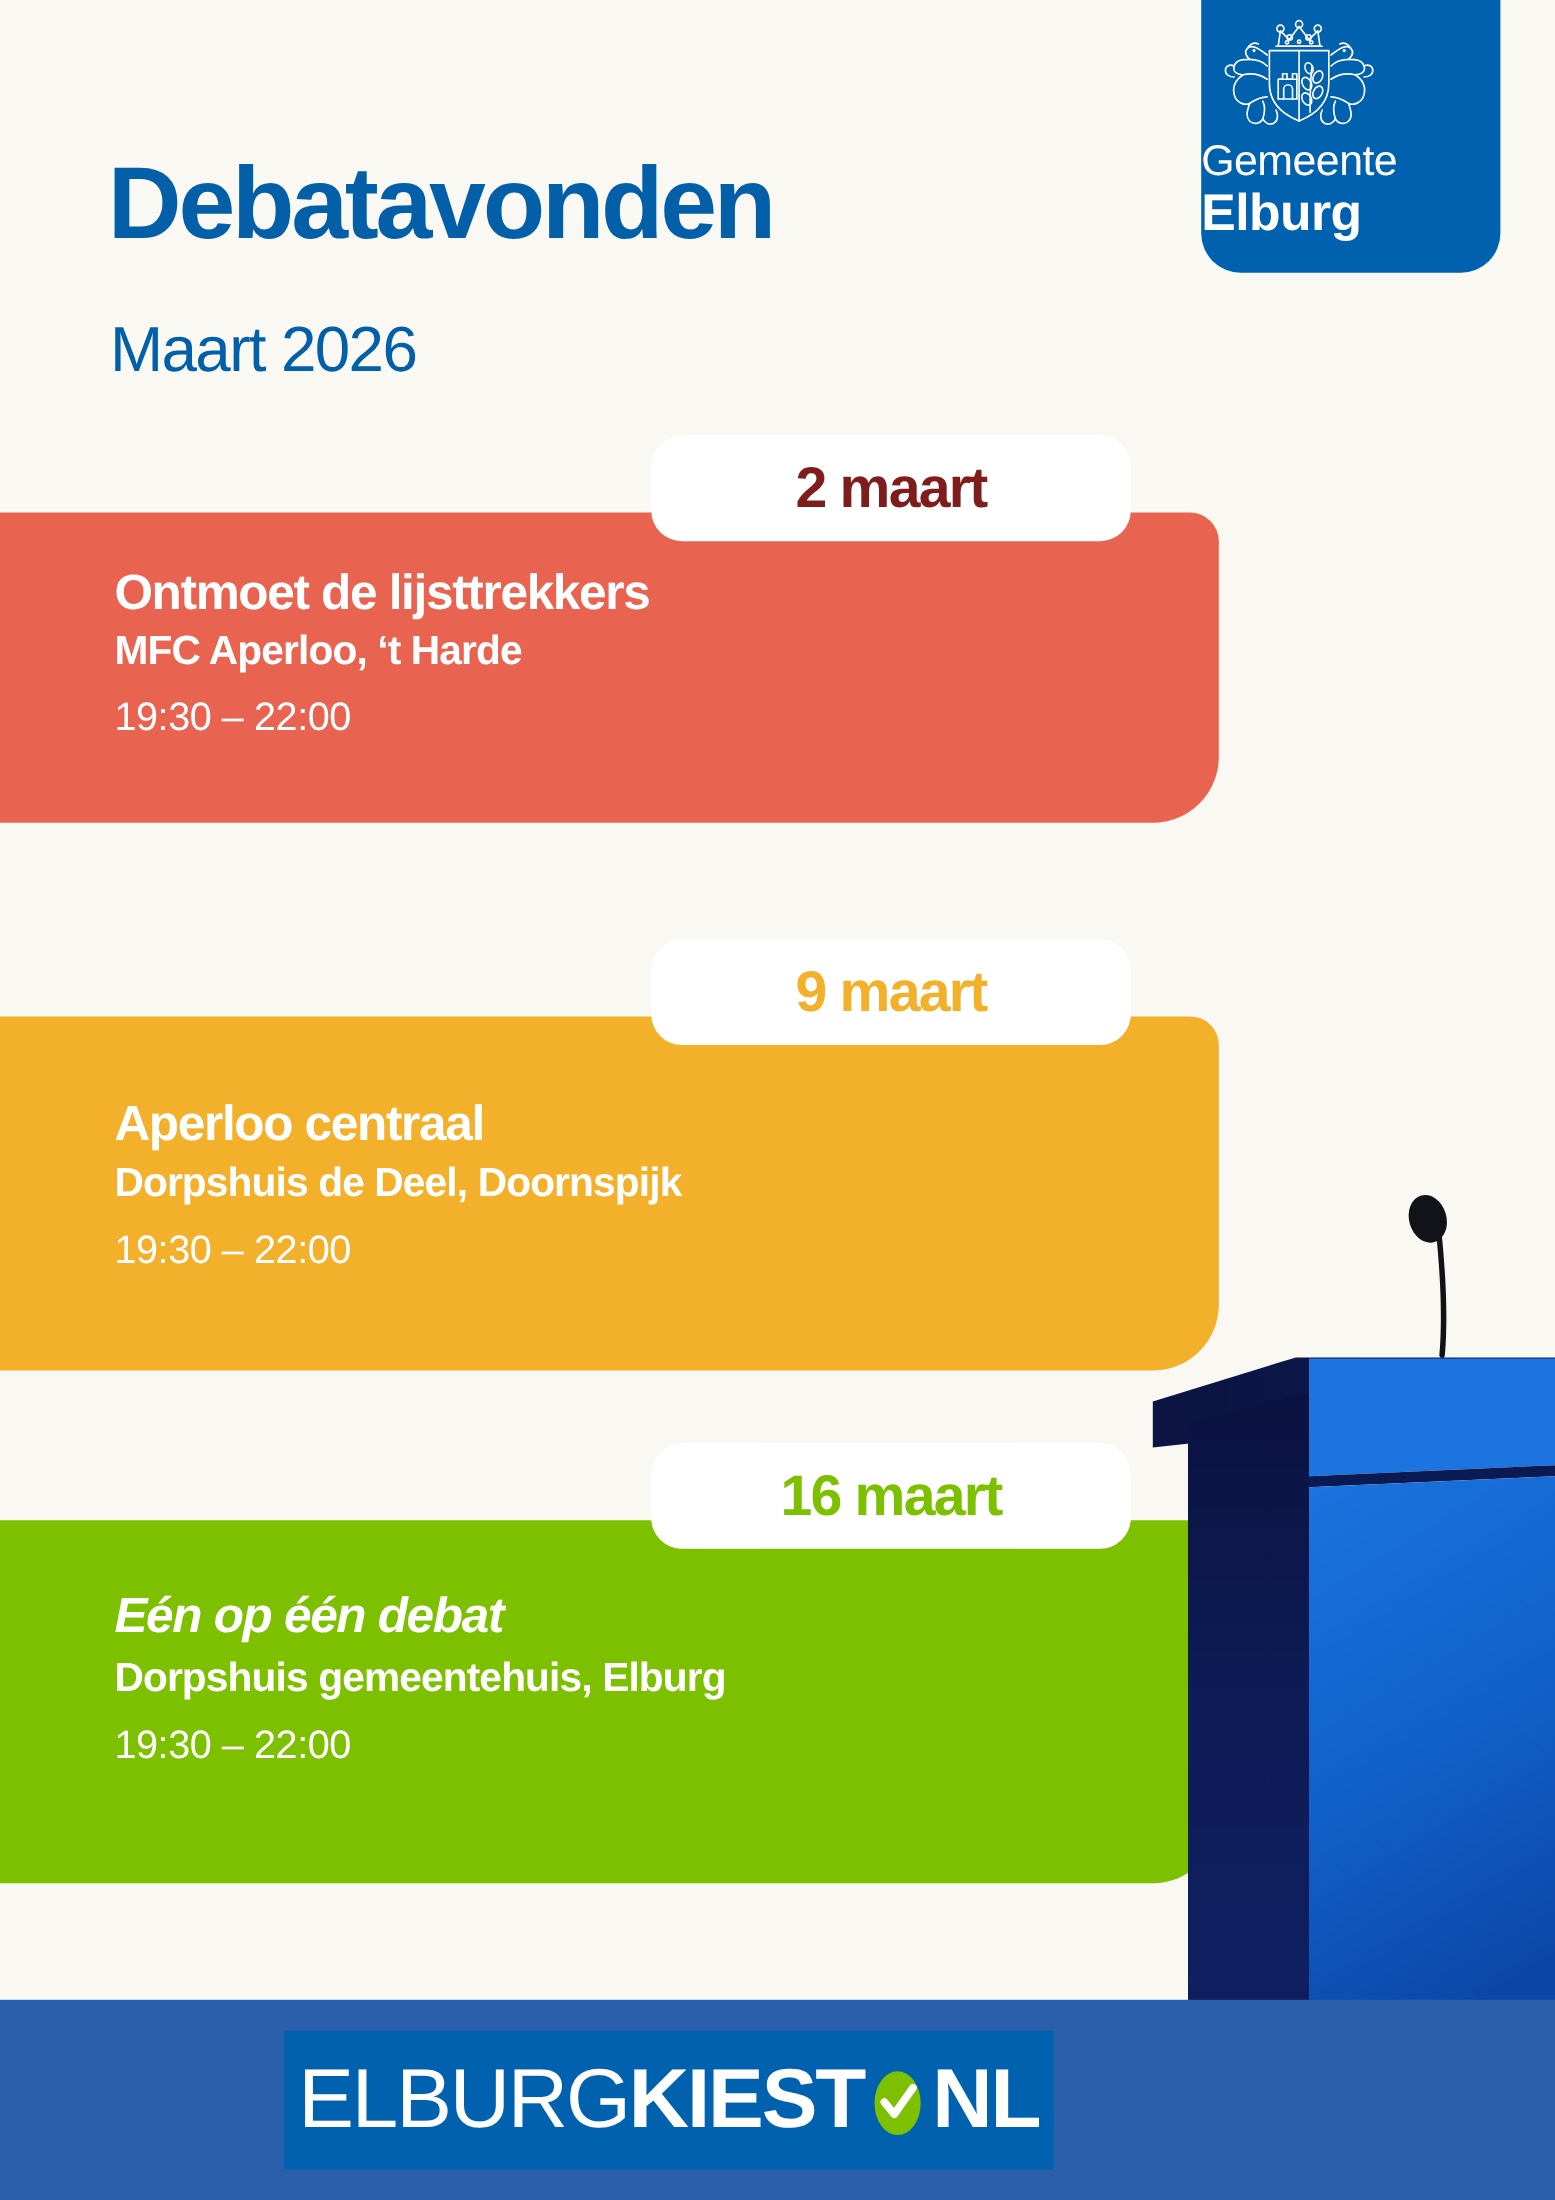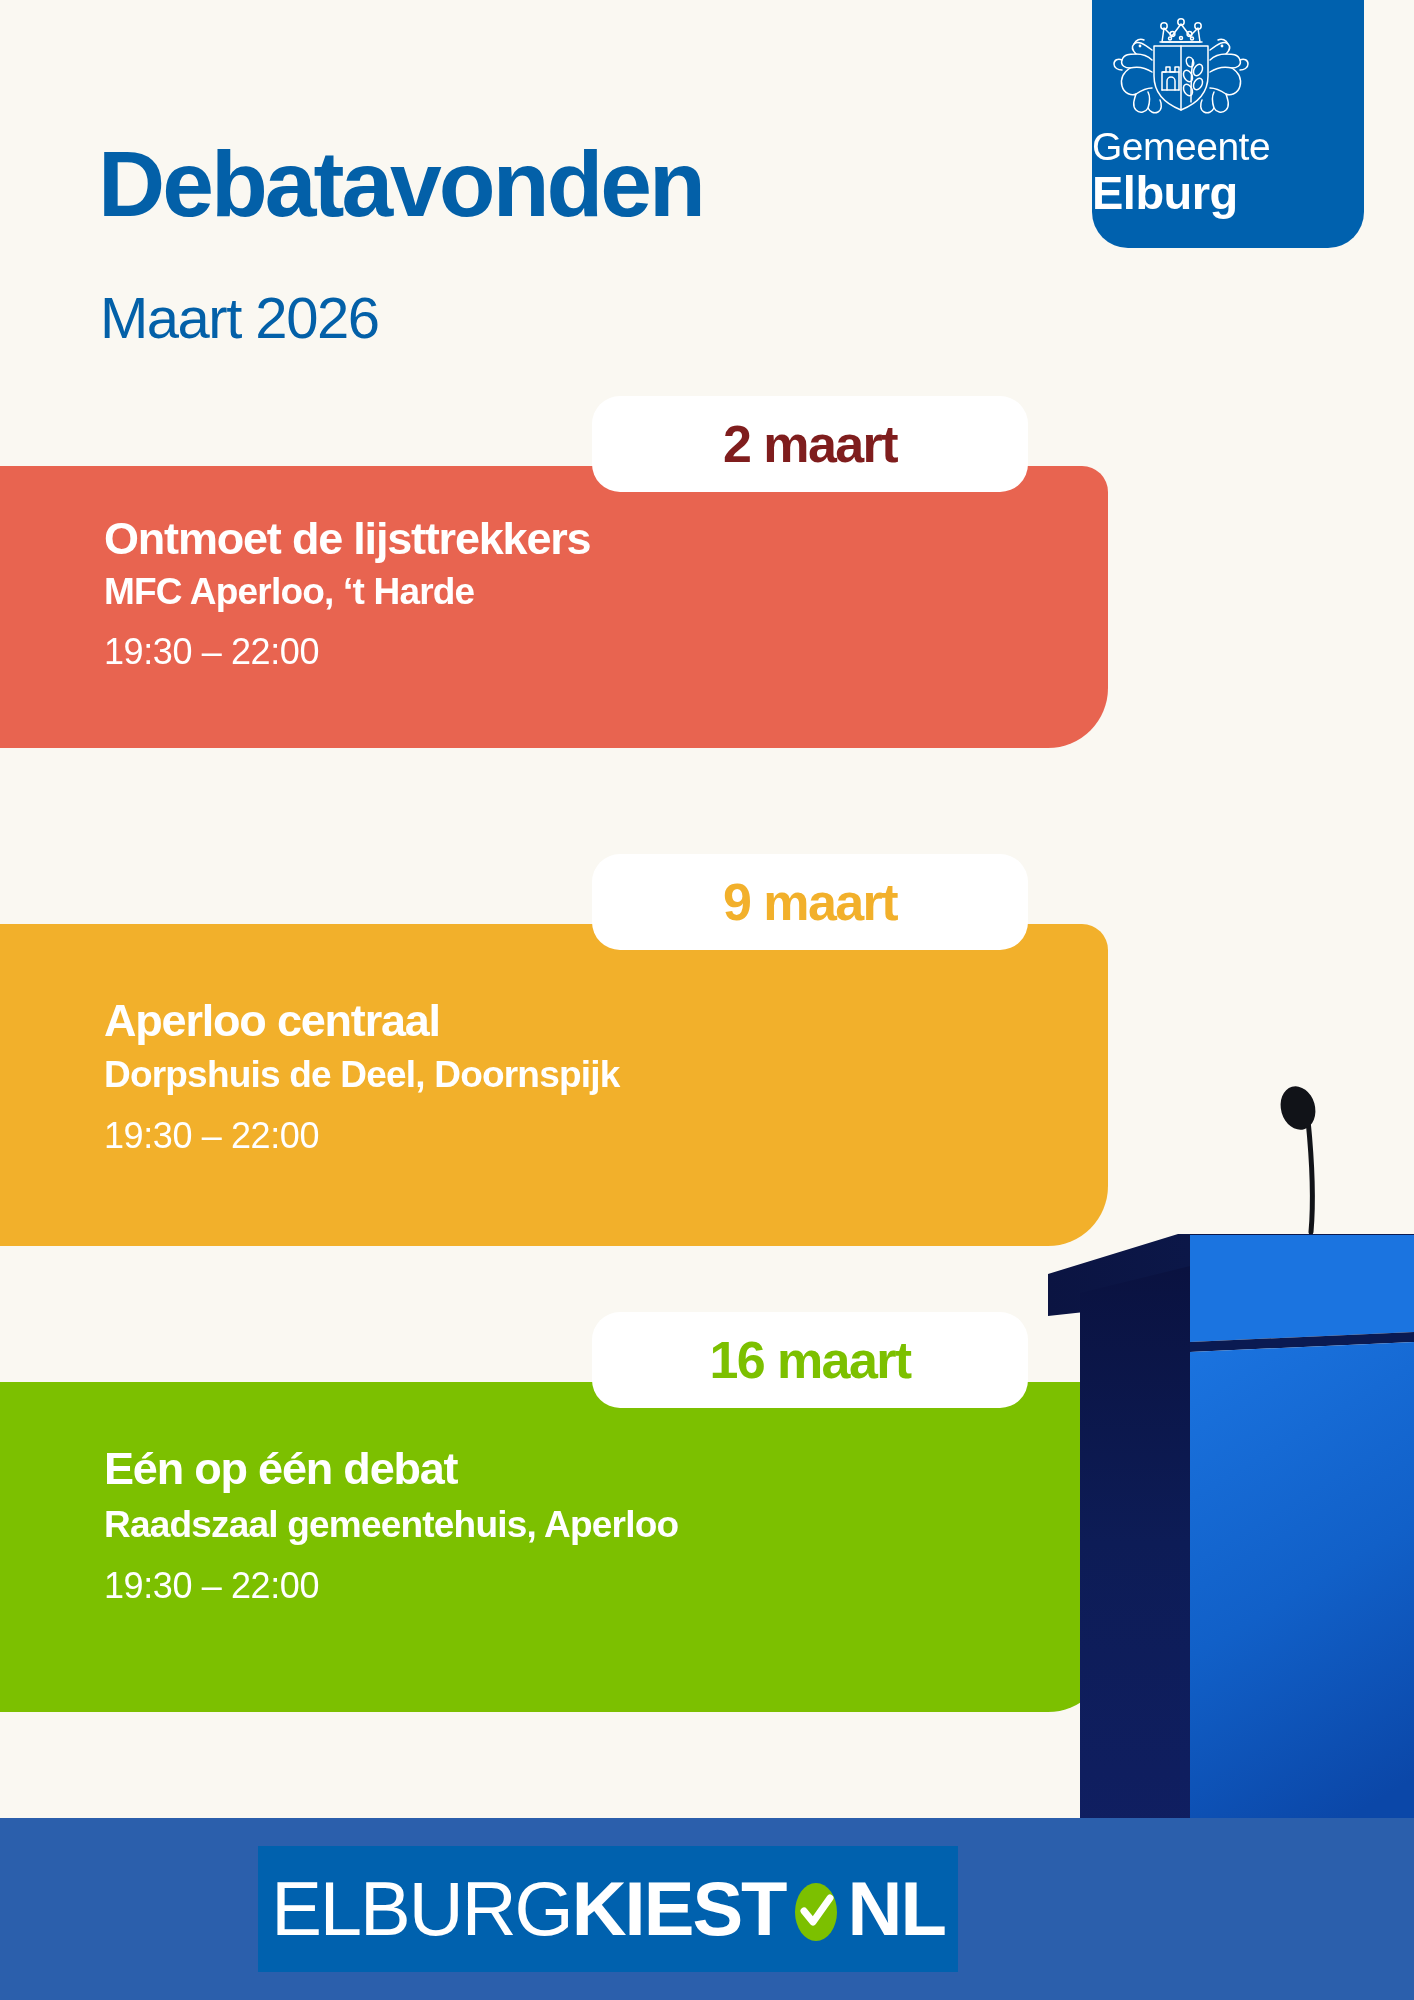--- a/index.html
+++ b/index.html
@@ -80,21 +80,21 @@
 
   
   #event-card-2{ top:924px; height:322px; background:#f2b02b; }
   #event-card-2 .card-title{ top:72px; }
   #event-card-2 .card-venue{ top:130px; }
   #event-card-2 .card-time{ top:192px; }
   #date-badge-2{ left:592px; top:854px; width:436px; color:#f2b02b; }
 
   
   #event-card-3{ top:1382px; height:330px; background:#7cc000; }
-  #event-card-3 .card-title{ top:62px; }
+  #event-card-3 .card-title{ top:62px;font-style:italic; }
   #event-card-3 .card-venue{ top:122px; }
   #event-card-3 .card-time{ top:184px; }
   #date-badge-3{ left:592px; top:1312px; width:436px; color:#7cc000; }
 
   
   #podium-illustration{
     position:absolute; left:1030px; top:1080px;
     width:384px; height:830px;
   }
 
@@ -194,21 +194,21 @@
 
 <div class="event-card" id="event-card-2">
   <div class="card-title">Aperloo centraal</div>
   <div class="card-venue">Dorpshuis de Deel, Doornspijk</div>
   <div class="card-time">19:30 – 22:00</div>
 </div>
 <div class="date-badge" id="date-badge-2">9 maart</div>
 
 <div class="event-card" id="event-card-3">
   <div class="card-title">Eén op één debat</div>
-  <div class="card-venue">Raadszaal gemeentehuis, Aperloo</div>
+  <div class="card-venue">Dorpshuis gemeentehuis, Elburg</div>
   <div class="card-time">19:30 – 22:00</div>
 </div>
 <div class="date-badge" id="date-badge-3">16 maart</div>
 
 <svg id="podium-illustration" viewBox="0 0 384 830">
   <defs>
     <linearGradient id="frontGrad" x1="0" y1="0" x2="0.25" y2="1">
       <stop offset="0" stop-color="#1b74e0"></stop>
       <stop offset="0.55" stop-color="#1160c8"></stop>
       <stop offset="1" stop-color="#0b47a8"></stop>

